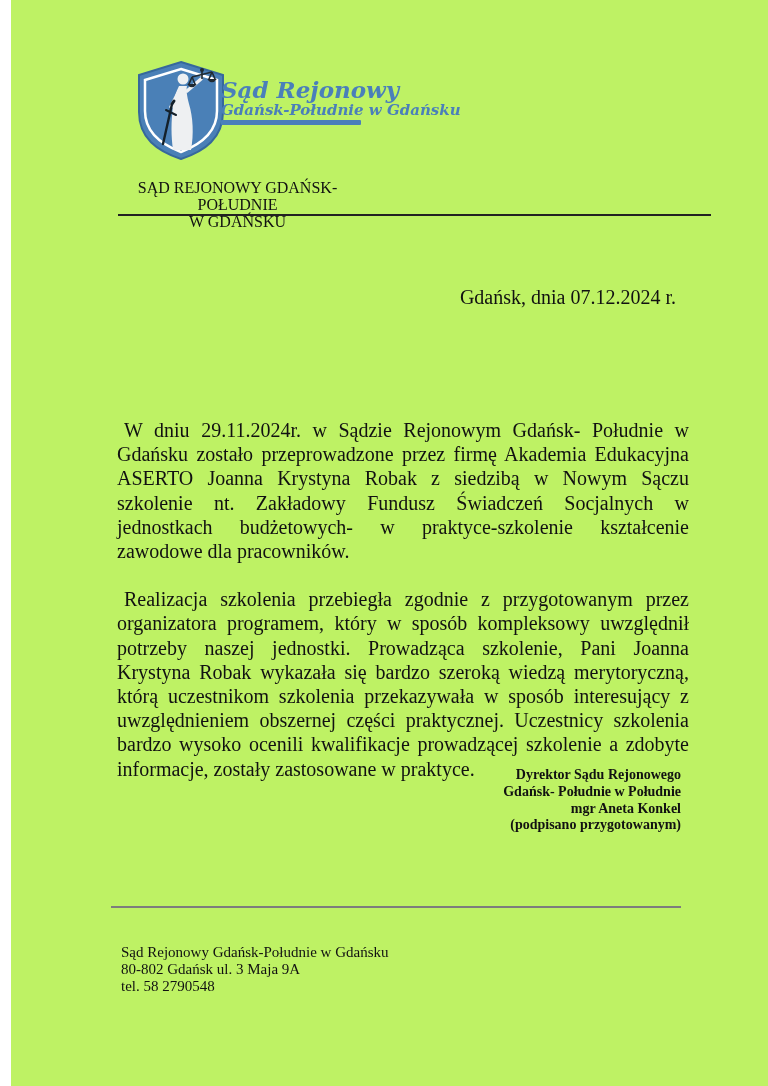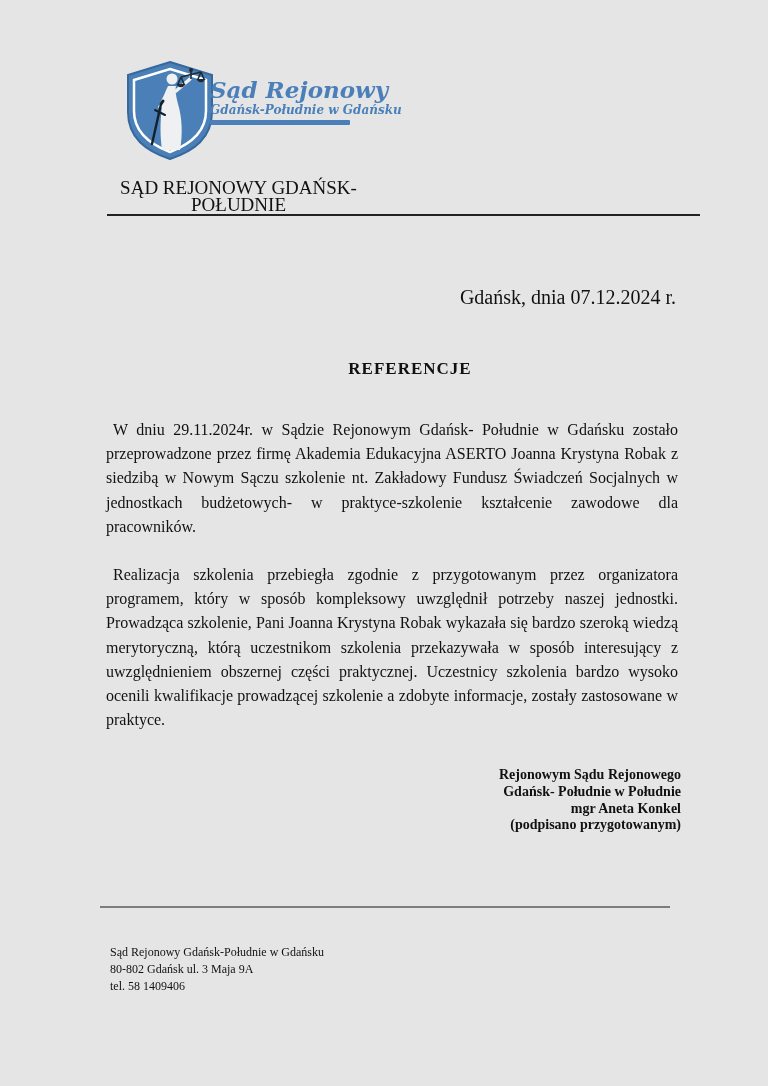--- a/index.html
+++ b/index.html
@@ -1,72 +1,72 @@
 <!DOCTYPE html>
 <html><head>
 <meta charset="utf-8">
 <style>
   html,body{margin:0;padding:0;}
   body{
     width:768px;height:1086px;background:#ffffff;position:relative;
     font-family:"Liberation Serif", serif;color:#1a1a1a;overflow:hidden;
   }
-  .page{position:absolute;inset:0;background:#e5e5e5;}
+  .page{position:absolute;inset:0;background:#bef264;margin-left:11px;}
 
   
   .logo{position:absolute;left:124px;top:60px;width:300px;height:110px;}
   .logo-shield{position:absolute;left:0;top:0;}
   .logo-text{position:absolute;left:86px;top:18px;width:160px;}
   .logo-title{
     font-family:"DejaVu Serif", serif;font-style:italic;font-weight:bold;
     font-size:23px;line-height:24px;color:#4a7fba;white-space:nowrap;
     letter-spacing:0px;
   }
   .logo-subtitle{
     font-family:"DejaVu Serif", serif;font-style:italic;font-weight:bold;
-    font-size:12px;line-height:14px;color:#4a7fba;white-space:nowrap;
+    font-size:15px;line-height:14px;color:#4a7fba;white-space:nowrap;
     text-align:left;margin-top:1px;
   }
   .logo-bar{height:5px;background:#4a7fba;width:140px;margin-top:3px;border-radius:1px;}
 
   
   .header-text{
-    position:absolute;left:120px;top:179px;width:237px;text-align:center;
-    font-size:19px;line-height:17px;color:#111;
+    position:absolute;left:108px;top:179px;width:237px;text-align:center;
+    font-size:16px;line-height:17px;color:#111;
   }
   .header-rule{position:absolute;left:107px;top:214px;width:593px;height:2px;background:#222;}
 
   .date-line{
     position:absolute;top:286px;right:92px;font-size:20px;color:#111;
   }
 
   .doc-title{
     position:absolute;left:124px;top:359px;width:572px;text-align:center;
     font-size:17px;font-weight:bold;letter-spacing:1px;color:#111;
   }
 
   
   .body-text{
     position:absolute;left:106px;top:418px;width:572px;
-    font-size:16px;line-height:24.2px;text-align:justify;color:#111;
+    font-size:20px;line-height:24.2px;text-align:justify;color:#111;
   }
   .body-text p{margin:0;text-indent:7px;}
   .body-text p.spaced{margin-top:24px;}
 
   
   .signature{
     position:absolute;top:767px;right:87px;text-align:right;
     font-size:14px;font-weight:bold;line-height:16.8px;color:#111;
   }
 
   
   .footer-rule{position:absolute;left:100px;top:906px;width:570px;height:2px;background:#7d7d7d;}
   .footer{
     position:absolute;left:110px;top:944px;
-    font-size:12px;line-height:16.8px;color:#111;
+    font-size:15px;line-height:16.8px;color:#111;
   }
 </style>
 </head>
 <body>
 
 <div class="page">
 
   <div class="logo">
     <svg class="logo-shield" width="92" height="100" viewBox="0 0 92 100" aria-hidden="true">
 
@@ -98,39 +98,39 @@
     </svg>
     <div class="logo-text">
       <div class="logo-title">Sąd Rejonowy</div>
       <div class="logo-subtitle">Gdańsk-Południe w Gdańsku</div>
       <div class="logo-bar"></div>
     </div>
   </div>
 
   <div class="header-text">
     <div>SĄD REJONOWY GDAŃSK-POŁUDNIE</div>
+    <div>W GDAŃSKU</div>
   </div>
   <div class="header-rule"></div>
 
   <div class="date-line">Gdańsk, dnia 07.12.2024 r.</div>
 
-  <div class="doc-title">REFERENCJE</div>
 
   <div class="body-text">
     <p>W dniu 29.11.2024r. w Sądzie Rejonowym Gdańsk- Południe w Gdańsku zostało przeprowadzone przez firmę Akademia Edukacyjna ASERTO Joanna Krystyna Robak z siedzibą w Nowym Sączu szkolenie nt. Zakładowy Fundusz Świadczeń Socjalnych w jednostkach budżetowych- w praktyce-szkolenie kształcenie zawodowe dla pracowników.</p>
     <p class="spaced">Realizacja szkolenia przebiegła zgodnie z przygotowanym przez organizatora programem, który w sposób kompleksowy uwzględnił potrzeby naszej jednostki. Prowadząca szkolenie, Pani Joanna Krystyna Robak wykazała się bardzo szeroką wiedzą merytoryczną, którą uczestnikom szkolenia przekazywała w sposób interesujący z uwzględnieniem obszernej części praktycznej. Uczestnicy szkolenia bardzo wysoko ocenili kwalifikacje prowadzącej szkolenie a zdobyte informacje, zostały zastosowane w praktyce.</p>
   </div>
 
   <div class="signature">
-    <div>Rejonowym Sądu Rejonowego</div>
+    <div>Dyrektor Sądu Rejonowego</div>
     <div>Gdańsk- Południe w Południe</div>
     <div>mgr Aneta Konkel</div>
     <div>(podpisano przygotowanym)</div>
   </div>
 
   <div class="footer-rule"></div>
   <div class="footer">
     <div>Sąd Rejonowy Gdańsk-Południe w Gdańsku</div>
     <div>80-802 Gdańsk ul. 3 Maja 9A</div>
-    <div>tel. 58 1409406</div>
+    <div>tel. 58 2790548</div>
   </div>
 
 </div>
 
 </body></html>

